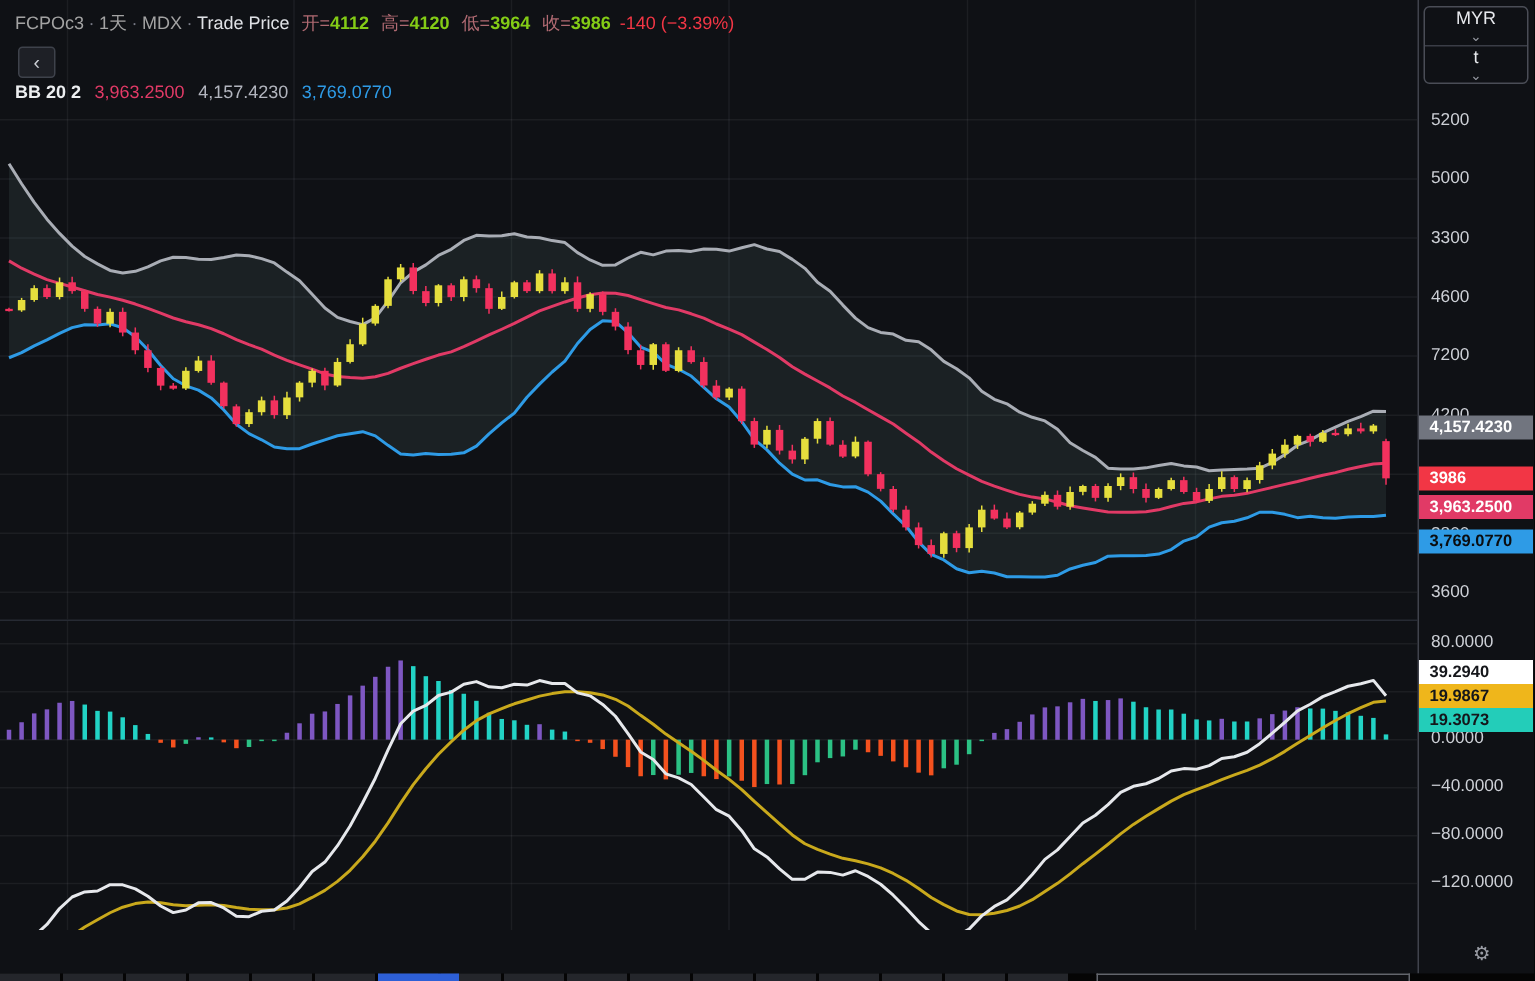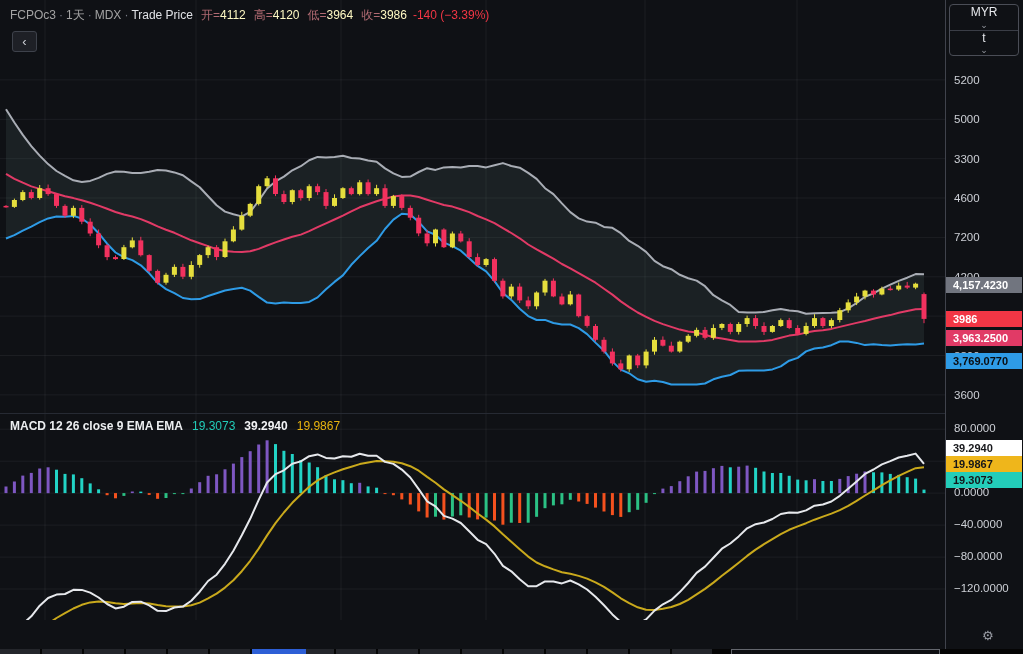--- a/index.html
+++ b/index.html
@@ -14,21 +14,21 @@
   #macd-svg { top:413px; border-top:1px solid #262a33; }
 
   
   .hdr {
     position:absolute; top:7px; left:10px; font-size:12px; color:#dfe1e5;
     white-space:nowrap; z-index:5;
   }
   .hdr b { font-weight:normal; color:#a3a3a3; }
   .hdr .sep { color:#787b86; padding:0 3px; }
   .hdr .olbl { color:#b06a72; padding-left:8px; }
-  .hdr .oval { color:#fef9c3; }
+  .hdr .oval { color:#84cc16;font-weight:bold; }
   .hdr .chg  { color:#f23645; padding-left:6px; }
   .back-btn {
     position:absolute; top:31px; left:12px; width:25px; height:21px; z-index:5;
     background:#1e2026; border:1px solid #3e424b; border-radius:3px;
     color:#cdd0d6; font-size:13px; line-height:19px; text-align:center; cursor:pointer;
   }
   .bb-row, .macd-row {
     position:absolute; left:10px; font-size:12px; color:#d5d7db;
     white-space:nowrap; z-index:5;
   }
@@ -464,24 +464,24 @@
       <polyline points="6.0,234.8 14.4,231.9 22.8,227.5 31.3,222.5 39.7,216.3 48.1,209.8 56.5,204.0 65.0,199.2 73.4,194.5 81.8,190.8 90.2,188.4 98.6,187.4 107.1,187.9 115.5,189.2 123.9,189.9 132.3,189.5 140.8,189.1 149.2,189.6 157.6,191.0 166.0,192.2 174.4,192.5 182.9,192.5 191.3,191.3 199.7,188.6 208.1,184.3 216.6,179.6 225.0,173.6 233.4,166.2 241.8,157.2 250.2,146.8 258.7,134.6 267.1,121.4 275.5,109.1 283.9,98.5 292.3,88.8 300.8,80.5 309.2,72.8 317.6,66.4 326.0,61.9 334.5,58.4 342.9,55.2 351.3,52.7 359.7,50.1 368.1,48.4 376.6,47.1 385.0,47.2 393.4,47.8 401.8,49.3 410.3,52.2 418.7,56.7 427.1,62.9 435.5,68.8 443.9,75.4 452.4,81.2 460.8,86.8 469.2,92.9 477.6,99.5 486.1,105.6 494.5,112.4 502.9,120.3 511.3,127.7 519.7,135.2 528.2,142.6 536.6,148.5 545.0,152.3 553.4,155.4 561.9,158.2 570.3,159.8 578.7,161.9 587.1,164.6 595.5,168.3 604.0,172.9 612.4,178.4 620.8,184.3 629.2,189.1 637.7,193.3 646.1,195.7 654.5,195.9 662.9,194.8 671.3,193.0 679.8,190.0 688.2,185.8 696.6,180.4 705.0,174.9 713.4,168.6 721.9,161.8 730.3,155.4 738.7,148.8 747.1,141.9 755.6,135.6 764.0,130.2 772.4,125.1 780.8,120.1 789.2,115.8 797.7,112.4 806.1,109.2 814.5,105.7 822.9,102.6 831.4,99.6 839.8,96.1 848.2,91.8 856.6,86.9 865.0,81.5 873.5,76.3 881.9,71.2 890.3,66.3 898.7,61.8 907.2,57.8 915.6,54.2 924.0,53.3 " fill="none" stroke="#c9a91c" stroke-width="2" stroke-linejoin="round"></polyline>
       <polyline points="6.0,228.2 14.4,220.3 22.8,210.0 31.3,202.3 39.7,191.7 48.1,184.0 56.5,180.6 65.0,180.0 73.4,175.8 81.8,175.9 90.2,178.6 98.6,183.5 107.1,190.0 115.5,194.4 123.9,192.7 132.3,187.9 140.8,187.7 149.2,191.3 157.6,196.8 166.0,197.1 174.4,193.5 182.9,192.6 191.3,186.7 199.7,177.7 208.1,167.0 216.6,160.7 225.0,149.8 233.4,136.7 241.8,121.2 250.2,104.8 258.7,85.9 267.1,68.5 275.5,60.1 283.9,56.3 292.3,49.7 300.8,47.4 309.2,42.2 317.6,40.4 326.0,43.9 334.5,44.5 342.9,42.2 351.3,42.7 359.7,39.7 368.1,41.7 376.6,41.7 385.0,47.9 393.4,49.9 401.8,55.6 410.3,63.5 418.7,75.1 427.1,87.3 435.5,92.3 443.9,101.9 452.4,104.6 460.8,109.0 469.2,117.3 477.6,125.8 486.1,130.1 494.5,139.8 502.9,151.9 511.3,157.3 519.7,165.2 528.2,172.2 536.6,172.2 545.0,167.4 553.4,167.6 561.9,169.4 570.3,166.5 578.7,170.3 587.1,175.5 595.5,182.8 604.0,191.3 612.4,200.4 620.8,208.1 629.2,208.2 637.7,210.0 646.1,205.4 654.5,196.6 662.9,190.3 671.3,185.9 679.8,178.1 688.2,169.0 696.6,158.9 705.0,152.6 713.4,143.7 721.9,134.7 730.3,129.5 738.7,122.4 747.1,114.3 755.6,110.2 764.0,108.5 772.4,105.0 780.8,100.0 789.2,98.4 797.7,98.8 806.1,96.4 814.5,91.7 822.9,90.5 831.4,87.5 839.8,81.8 848.2,74.8 856.6,67.5 865.0,59.9 873.5,55.5 881.9,50.4 890.3,47.1 898.7,43.5 907.2,41.8 915.6,39.6 924.0,49.8 " fill="none" stroke="#e6e8ec" stroke-width="2" stroke-linejoin="round"></polyline>
     </svg>
 
   <div class="hdr">
     <b>FCPOc3</b><span class="sep">·</span><b>1天</b><span class="sep">·</span><b>MDX</b><span class="sep">·</span><span>Trade Price</span><span class="olbl">开=</span><span class="oval">4112</span><span class="olbl">高=</span><span class="oval">4120</span><span class="olbl">低=</span><span class="oval">3964</span><span class="olbl">收=</span><span class="oval">3986</span><span class="chg">-140 (−3.39%)</span>
   </div>
 
   <div class="back-btn">‹</div>
 
-
-  <div class="macd-row">
-    <b>MACD 12 26 close 9 EMA EMA</b><span class="v-teal">19.3073</span><span class="v-wht">39.2940</span><span class="v-gold">19.9867</span>
+  <div class="bb-row">
+    <b>BB 20 2</b><span class="v-mid">3,963.2500</span><span class="v-up">4,157.4230</span><span class="v-low">3,769.0770</span>
   </div>
+
 
   <div class="right-axis">
     <div class="unit-box">
       <div class="unit-row">
         <span>MYR</span>
         <span class="chev">⌄</span>
       </div>
       <div class="unit-row">
         <span>t</span>
         <span class="chev">⌄</span>

